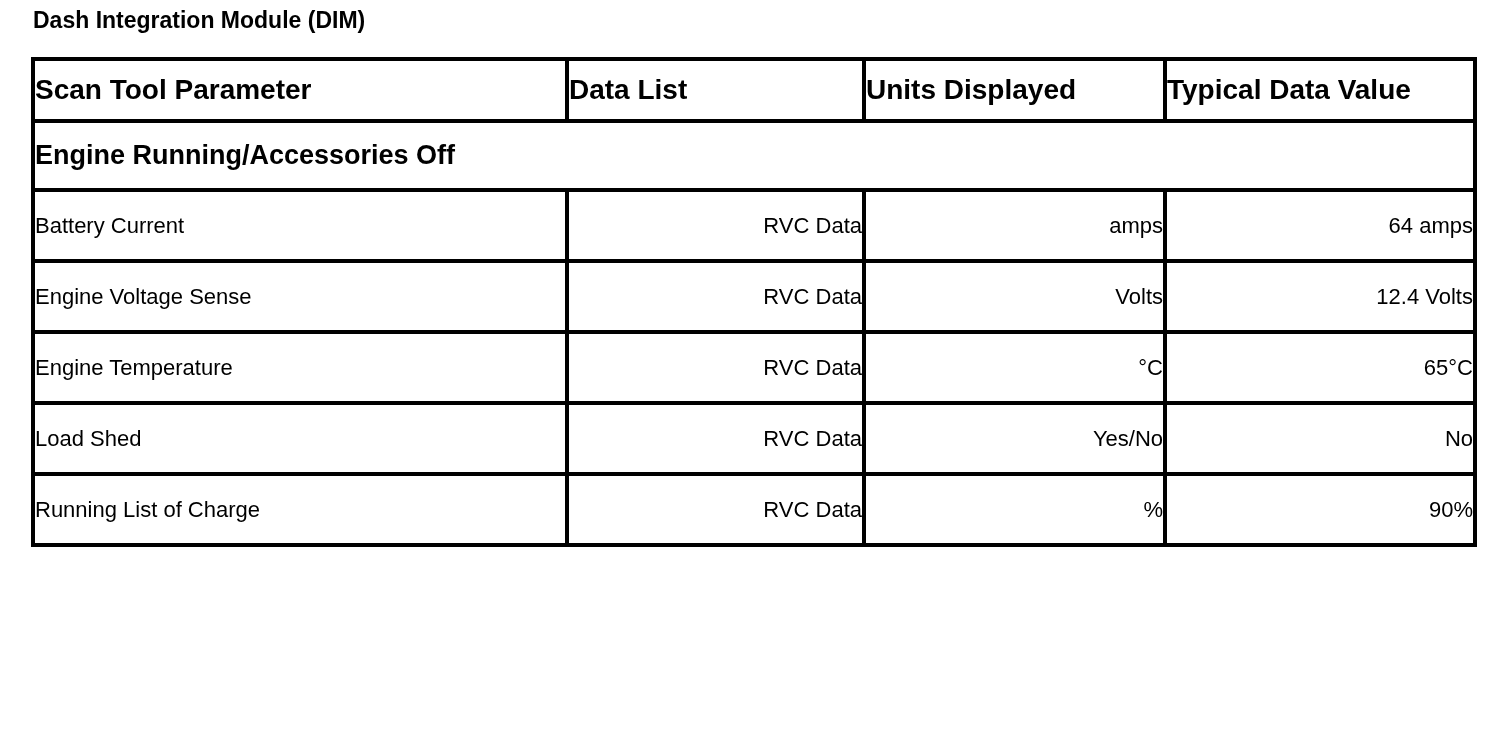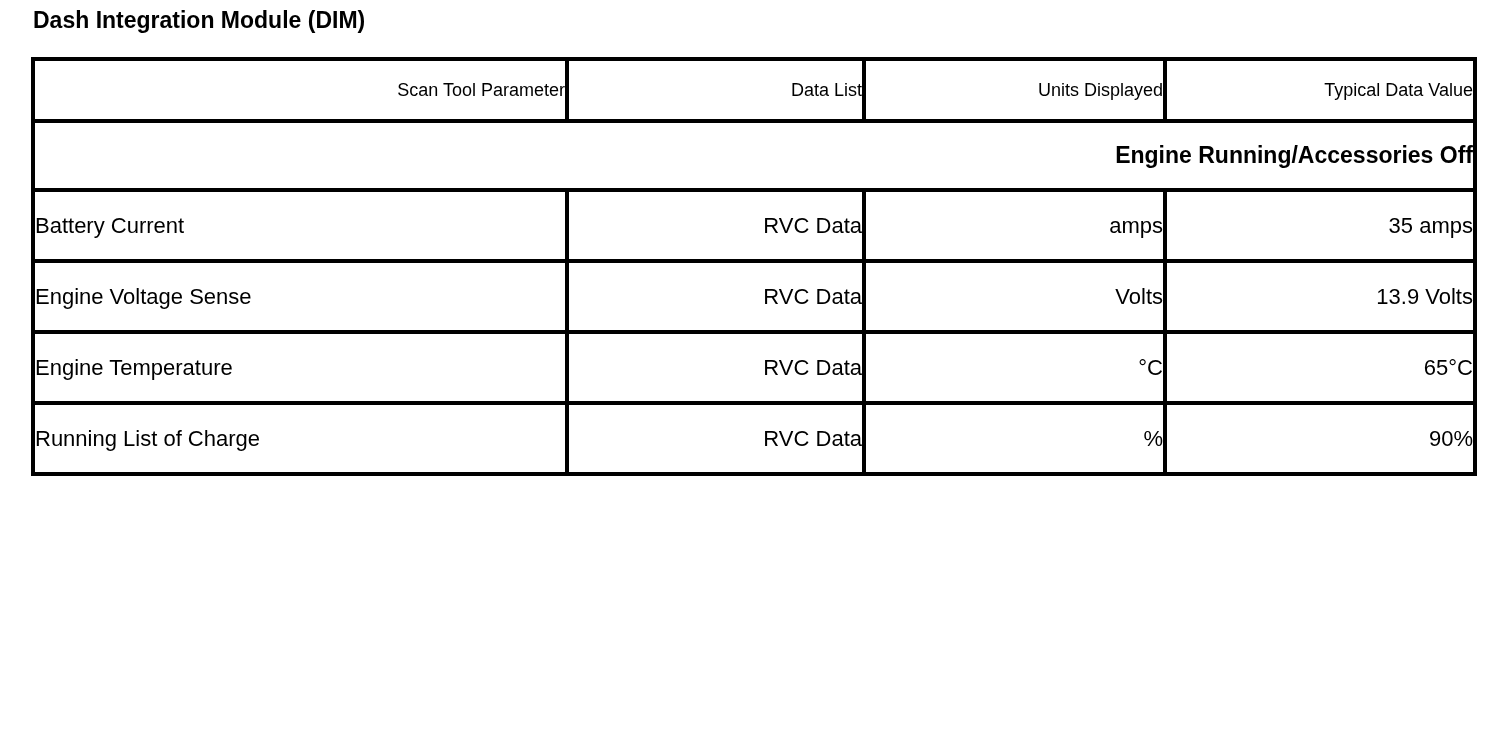--- a/index.html
+++ b/index.html
@@ -38,30 +38,30 @@
   table.dim-table th,
   table.dim-table td {
     border: 4px solid #000000;
     font-size: 22px;
     vertical-align: middle;
     padding: 0;
     overflow: hidden;
     white-space: nowrap;
   }
   tr.header-row th {
-    font-weight: normal;
-    text-align: right;
+    font-weight: bold;
+    text-align: left;
     height: 58px;
-    font-size: 18px;
+    font-size: 28px;
   }
   tr.section-row td {
     font-weight: bold;
-    text-align: right;
+    text-align: left;
     height: 65px;
-    font-size: 23px;
+    font-size: 27px;
   }
   tr.data-row td {
     height: 67px;
     font-weight: normal;
   }
   td.cell-param {
     text-align: left;
     padding-left: 13px;
   }
   td.cell-center {
@@ -92,33 +92,39 @@
     </thead>
     <tbody>
       <tr class="section-row">
         <td colspan="4">Engine Running/Accessories Off</td>
       </tr>
 
       <tr class="data-row">
         <td class="cell-param">Battery Current</td>
         <td class="cell-center">RVC Data</td>
         <td class="cell-center">amps</td>
-        <td class="cell-center">35 amps</td>
+        <td class="cell-center">64 amps</td>
       </tr>
       <tr class="data-row">
         <td class="cell-param">Engine Voltage Sense</td>
         <td class="cell-center">RVC Data</td>
         <td class="cell-center">Volts</td>
-        <td class="cell-center">13.9 Volts</td>
+        <td class="cell-center">12.4 Volts</td>
       </tr>
       <tr class="data-row">
         <td class="cell-param">Engine Temperature</td>
         <td class="cell-center">RVC Data</td>
         <td class="cell-center">°C</td>
         <td class="cell-center">65°C</td>
+      </tr>
+      <tr class="data-row">
+        <td class="cell-param">Load Shed</td>
+        <td class="cell-center">RVC Data</td>
+        <td class="cell-center">Yes/No</td>
+        <td class="cell-center">No</td>
       </tr>
       <tr class="data-row">
         <td class="cell-param">Running List of Charge</td>
         <td class="cell-center">RVC Data</td>
         <td class="cell-center">%</td>
         <td class="cell-center">90%</td>
       </tr>
     </tbody>
   </table>
 

